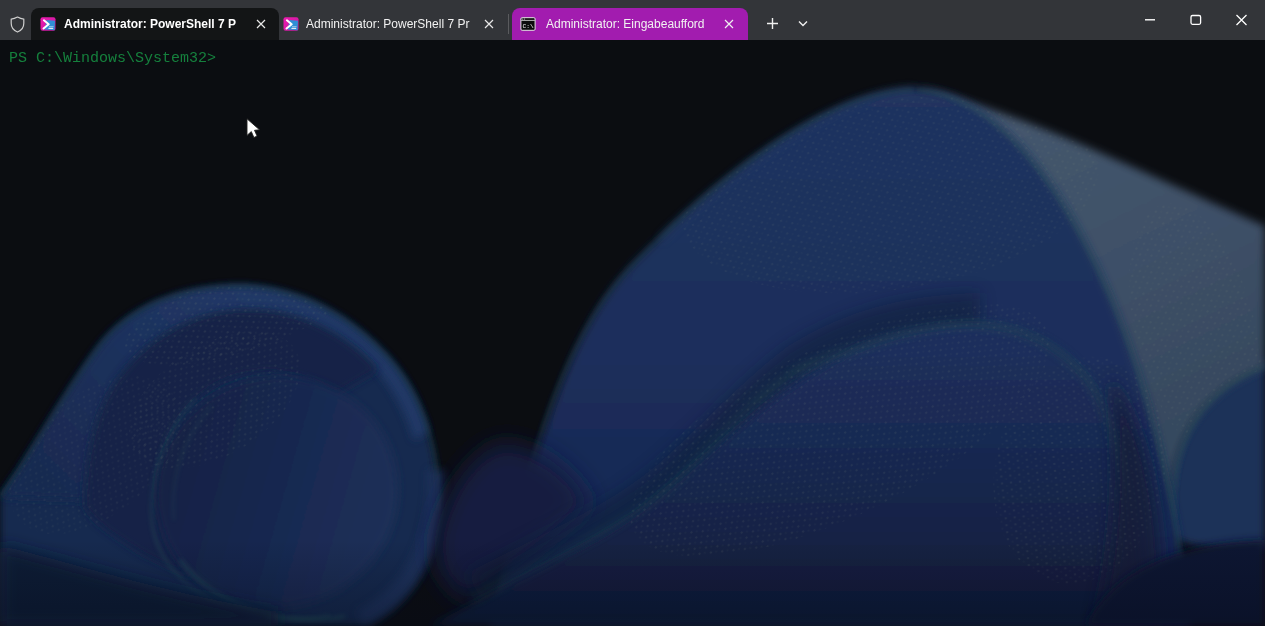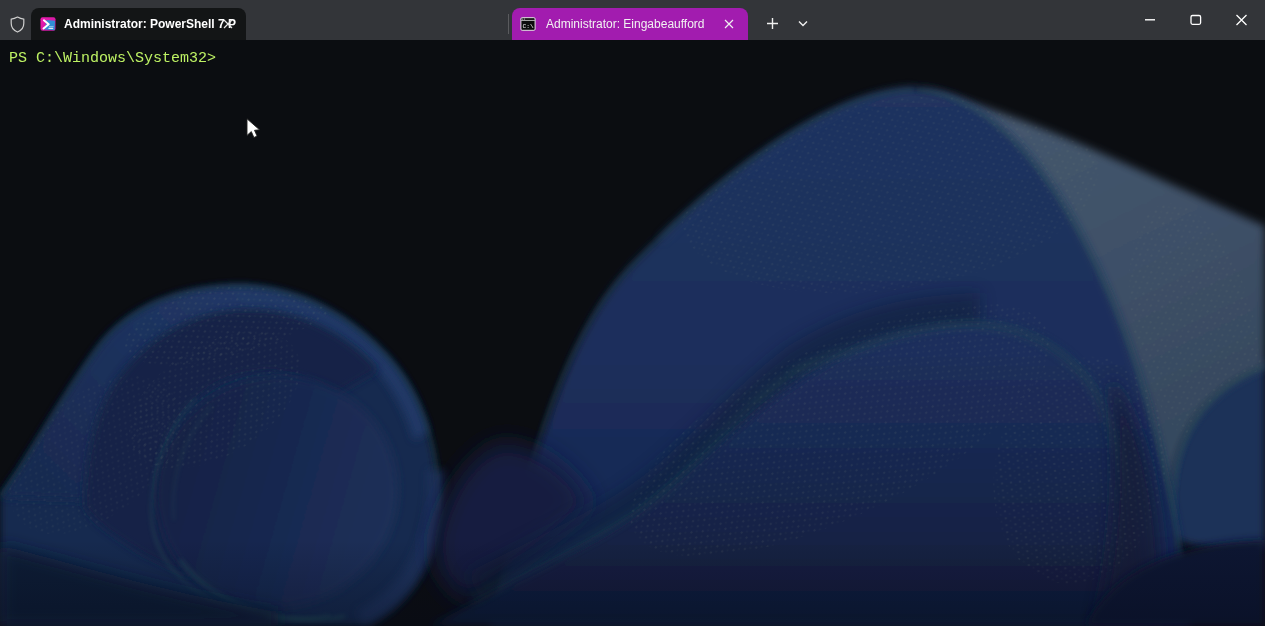--- a/index.html
+++ b/index.html
@@ -2,33 +2,33 @@
 <html><head>
 <meta charset="utf-8">
 <style>
   html,body{margin:0;padding:0;}
   body{width:1265px;height:626px;overflow:hidden;position:relative;background:#0a0c10;
        font-family:"Liberation Sans",sans-serif;}
   #wall{position:absolute;left:0;top:0;width:1265px;height:626px;}
   
   #titlebar{position:absolute;left:0;top:0;width:1265px;height:40px;background:#333539;}
   .tab{position:absolute;top:8px;height:32px;display:flex;align-items:center;}
-  #tab1{left:31px;width:215px;background:#131516;border-radius:8px 8px 0 0;}
+  #tab1{left:31px;width:248px;background:#131516;border-radius:8px 8px 0 0;}
   #tab2{left:270px;width:236px;}
   #tab3{left:512px;width:236px;background:#a21caf;border-radius:8px 8px 0 0;}
   .tabtxt{color:#f2f2f2;font-size:12px;white-space:nowrap;}
   #tab1 .tabtxt{font-weight:bold;color:#ffffff;}
   .ticon{position:absolute;left:9px;top:8px;width:16px;height:16px;}
   .tclose{position:absolute;right:8px;top:8px;width:16px;height:16px;}
   #shield{position:absolute;left:10px;top:15.5px;}
   #plusbtn{position:absolute;left:762px;top:13px;}
   #chev{position:absolute;left:795px;top:18px;}
   #wincontrols{position:absolute;right:0;top:0;height:40px;}
   
-  #prompt{position:absolute;left:9px;top:49.5px;color:#bef264;
+  #prompt{position:absolute;left:9px;top:49.5px;color:#15803d;
           font-family:"Liberation Mono",monospace;font-size:15px;letter-spacing:0px;}
   #cursor{position:absolute;left:245px;top:117.5px;}
 </style>
 </head>
 <body>
 <svg id="wall" viewBox="0 0 1265 626" preserveAspectRatio="none">
   <defs>
     <filter id="b2" x="-30%" y="-30%" width="160%" height="160%">
         <feGaussianBlur stdDeviation="2"></feGaussianBlur>
       </filter>
@@ -201,20 +201,39 @@
       <path d="M 3.9,4.3 L 8.7,8.3 L 3.5,12.5" fill="none" stroke="#ffffff" stroke-width="2" stroke-linecap="round" stroke-linejoin="round"></path>
       <path d="M 9,12.4 L 12.6,12.4" stroke="#dfe8f2" stroke-width="1.3" stroke-linecap="round"></path>
       <path d="M 9.4,10.6 L 13.2,10.6" stroke="#9fc8e8" stroke-width="0.9" stroke-linecap="round"></path>
     </svg>
     <span class="tabtxt" style="margin-left:33px;">Administrator: PowerShell 7 P</span>
     <svg class="tclose" style="right:10px;" viewBox="0 0 16 16">
       <path d="M 4,4 L 12,12 M 12,4 L 4,12" stroke="#e8e8e8" stroke-width="1.2"></path>
     </svg>
   </div>
 
+  <div class="tab" id="tab2">
+    <svg class="ticon" style="left:13px;" viewBox="0 0 16 16">
+      <defs>
+          <linearGradient id="psg2" x1="0" y1="0" x2="1" y2="1">
+        <stop offset="0" stop-color="#ee1bb1"></stop>
+            <stop offset="1" stop-color="#c3199c"></stop>
+      </linearGradient>
+        </defs>
+      <rect x="0.5" y="1.2" width="15" height="13.6" rx="2" fill="url(#psg2)"></rect>
+      <path d="M 6.6,4 L 15,4.7 L 14.6,14.2 L 4.6,13.5 Z" fill="#2e8fd5"></path>
+      <path d="M 3.9,4.3 L 8.7,8.3 L 3.5,12.5" fill="none" stroke="#ffffff" stroke-width="2" stroke-linecap="round" stroke-linejoin="round"></path>
+      <path d="M 9,12.4 L 12.6,12.4" stroke="#dfe8f2" stroke-width="1.3" stroke-linecap="round"></path>
+      <path d="M 9.4,10.6 L 13.2,10.6" stroke="#9fc8e8" stroke-width="0.9" stroke-linecap="round"></path>
+    </svg>
+    <span class="tabtxt" style="margin-left:36px;">Administrator: PowerShell 7 Pr</span>
+    <svg class="tclose" style="right:9px;" viewBox="0 0 16 16">
+      <path d="M 4,4 L 12,12 M 12,4 L 4,12" stroke="#e8e8e8" stroke-width="1.2"></path>
+    </svg>
+  </div>
 
   <div style="position:absolute;left:508px;top:14px;width:1px;height:20px;background:#5a5b5e;"></div>
 
   <div class="tab" id="tab3">
     <svg class="ticon" style="left:8px;" viewBox="0 0 16 16">
       <rect x="0.9" y="1.7" width="14.2" height="12.6" rx="1.2" fill="#0c0c0c" stroke="#e4e4e4" stroke-width="1"></rect>
       <line x1="1.2" y1="4.4" x2="14.8" y2="4.4" stroke="#e4e4e4" stroke-width="0.8"></line>
       <circle cx="2.7" cy="3" r="0.55" fill="#e8e8e8"></circle>
       <circle cx="4.6" cy="3" r="0.55" fill="#e8e8e8"></circle>
       <text x="2.6" y="11.6" font-family="Liberation Mono, monospace" font-size="6.2" fill="#ffffff">C:\</text>

